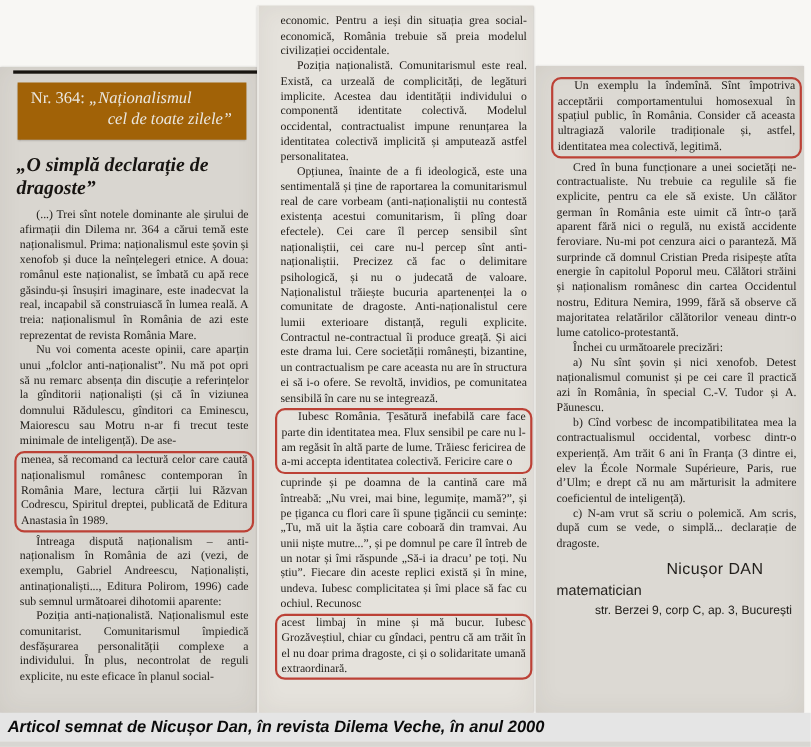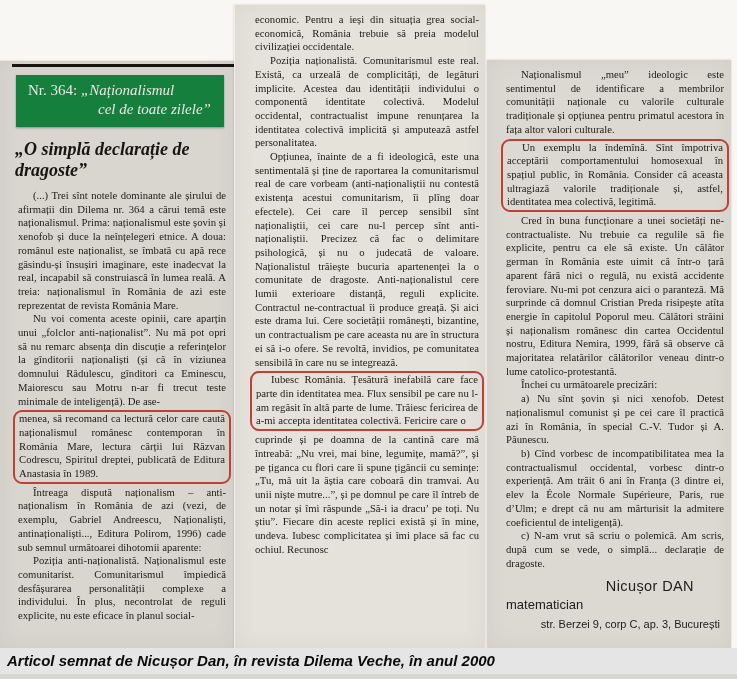--- a/index.html
+++ b/index.html
@@ -15,21 +15,21 @@
     box-sizing:border-box;
     padding-left:12px;
   }
   .clip-left  {left:0;    top:61px; width:234px; height:587px; background:#d9d6d0;}
   .clip-mid   {left:234px; top:5px;  width:251px; height:643px; background:#e5e2dc; border-left:1px solid #f1efeb;}
   .clip-right {left:487px; top:60px; width:244px; height:588px; background:#dcd9d3;}
 
   .top-rule{height:3px;background:#17140f;margin-top:3px;}
 
   .masthead{
-    background:#15803d;color:#eae7e1;
+    background:#a16207;color:#eae7e1;
     margin:8px 10px 0 4px;
     padding:6px 6px 8px 12px;
     font-size:15px;line-height:19px;
     box-shadow:0 1px 2px rgba(0,0,0,.35);
   }
   .masthead .mh-title{font-style:italic;}
   .masthead .mh-line2{display:block;margin-left:70px;font-style:italic;}
 
   .article-title{
     font-size:18px;line-height:21px;font-weight:bold;font-style:italic;
@@ -98,26 +98,28 @@
 
 <div class="clip clip-mid">
   <div class="coltext">
     <p class="noindent">economic. Pentru a ieși din situația grea social-economică, România trebuie să preia modelul civilizației occidentale.</p>
     <p>Poziția naționalistă. Comunitarismul este real. Există, ca urzeală de complicități, de legături implicite. Acestea dau identității individului o componentă identitate colectivă. Modelul occidental, contractualist impune renunțarea la identitatea colectivă implicită și amputează astfel personalitatea.</p>
     <p>Opțiunea, înainte de a fi ideologică, este una sentimentală și ține de raportarea la comunitarismul real de care vorbeam (anti-naționaliștii nu contestă existența acestui comunitarism, îi plîng doar efectele). Cei care îl percep sensibil sînt naționaliștii, cei care nu-l percep sînt anti-naționaliștii. Precizez că fac o delimitare psihologică, și nu o judecată de valoare. Naționalistul trăiește bucuria apartenenței la o comunitate de dragoste. Anti-naționalistul cere lumii exterioare distanță, reguli explicite. Contractul ne-contractual îi produce greață. Și aici este drama lui. Cere societății românești, bizantine, un contractualism pe care aceasta nu are în structura ei să i-o ofere. Se revoltă, invidios, pe comunitatea sensibilă în care nu se integrează.</p>
     <div class="redbox">
       <p>Iubesc România. Țesătură inefabilă care face parte din identitatea mea. Flux sensibil pe care nu l-am regăsit în altă parte de lume. Trăiesc fericirea de a-mi accepta identitatea colectivă. Fericire care o</p>
     </div>
     <p class="noindent">cuprinde și pe doamna de la cantină care mă întreabă: „Nu vrei, mai bine, legumițe, mamă?”, și pe țiganca cu flori care îi spune țigăncii cu semințe: „Tu, mă uit la ăștia care coboară din tramvai. Au unii niște mutre...”, și pe domnul pe care îl întreb de un notar și îmi răspunde „Să-i ia dracu’ pe toți. Nu știu”. Fiecare din aceste replici există și în mine, undeva. Iubesc complicitatea și îmi place să fac cu ochiul. Recunosc</p>
+    <div class="redbox">
+      <p class="noindent">acest limbaj în mine și mă bucur. Iubesc Grozăveștiul, chiar cu gîndaci, pentru că am trăit în el nu doar prima dragoste, ci și o solidaritate umană extraordinară.</p>
+    </div>
   </div>
 </div>
 
 <div class="clip clip-right">
   <div class="coltext">
-    <p>Naționalismul „meu” ideologic este sentimentul de identificare a membrilor comunității naționale cu valorile culturale tradiționale și opțiunea pentru primatul acestora în fața altor valori culturale.</p>
     <div class="redbox">
       <p>Un exemplu la îndemînă. Sînt împotriva acceptării comportamentului homosexual în spațiul public, în România. Consider că aceasta ultragiază valorile tradiționale și, astfel, identitatea mea colectivă, legitimă.</p>
     </div>
     <p>Cred în buna funcționare a unei societăți ne-contractualiste. Nu trebuie ca regulile să fie explicite, pentru ca ele să existe. Un călător german în România este uimit că într-o țară aparent fără nici o regulă, nu există accidente feroviare. Nu-mi pot cenzura aici o paranteză. Mă surprinde că domnul Cristian Preda risipește atîta energie în capitolul Poporul meu. Călători străini și naționalism românesc din cartea Occidentul nostru, Editura Nemira, 1999, fără să observe că majoritatea relatărilor călătorilor veneau dintr-o lume catolico-protestantă.</p>
     <p>Închei cu următoarele precizări:</p>
     <p>a) Nu sînt șovin și nici xenofob. Detest naționalismul comunist și pe cei care îl practică azi în România, în special C.-V. Tudor și A. Păunescu.</p>
     <p>b) Cînd vorbesc de incompatibilitatea mea la contractualismul occidental, vorbesc dintr-o experiență. Am trăit 6 ani în Franța (3 dintre ei, elev la École Normale Supérieure, Paris, rue d’Ulm; e drept că nu am mărturisit la admitere coeficientul de inteligență).</p>
     <p>c) N-am vrut să scriu o polemică. Am scris, după cum se vede, o simplă... declarație de dragoste.</p>
     <div class="sig-name">Nicușor DAN</div>
     <div class="sig-role">matematician</div>

